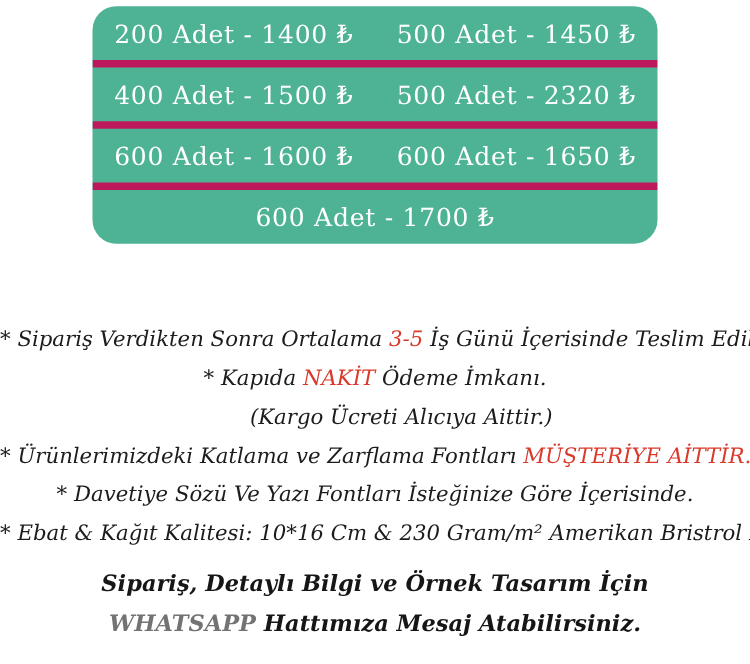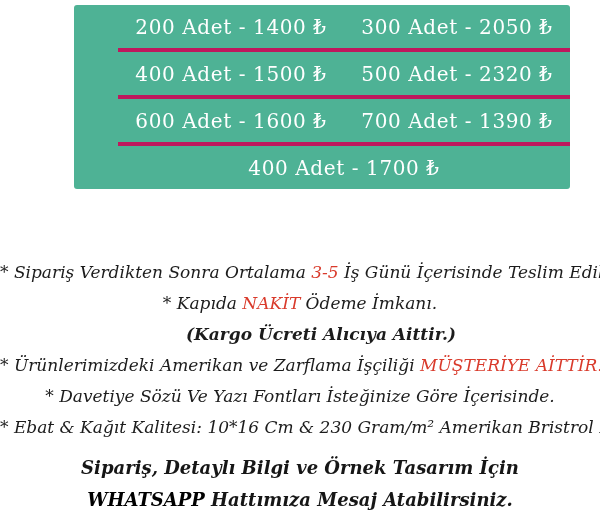--- a/index.html
+++ b/index.html
@@ -14,31 +14,30 @@
     background: #ffffff;
     overflow: hidden;
     font-family: "DejaVu Serif", "Liberation Serif", serif;
   }
   
   .price-table {
     position: absolute;
     left: 74px;
     top: 5px;
     width: 452px;
-    border-radius: 3px;
+    border-radius: 19px;
     overflow: hidden;
     background: #4EB295;
-    padding-left: 44px;
   }
   .price-row {
     display: flex;
     height: 43px;
   }
   .price-row + .price-row {
-    border-top: 4px solid #be185d;
+    border-top: 6px solid #be185d;
   }
   .price-cell {
     flex: 1 1 50%;
     display: flex;
     align-items: center;
     justify-content: center;
     color: #ffffff;
     font-size: 20px;
     letter-spacing: 0.6px;
     font-family: "DejaVu Serif", "DejaVu Sans", serif;
@@ -52,23 +51,23 @@
     text-align: center;
   }
   .note-line {
     margin: 0;
     font-style: italic;
     font-size: 17px;
     line-height: 31px;
     color: #1c1c1c;
     white-space: nowrap;
   }
-  .note-line.bold { font-weight: bold; padding-left: 42px; }
+  .note-line.bold { font-weight: normal; padding-left: 42px; }
   .hl-red { color: #D93A2B; margin-top: 20px; }
-  .hl-green { color: #000000; }
+  .hl-green { color: #737373; }
   
   .footer {
     position: absolute;
     left: 0;
     top: 452px;
     width: 600px;
     text-align: center;
   }
   .footer-line {
     margin: 0;
@@ -81,40 +80,40 @@
   }
 </style>
 </head>
 <body>
 
 <div class="page">
 
   <div class="price-table">
     <div class="price-row">
       <div class="price-cell">200 Adet - 1400 ₺</div>
-      <div class="price-cell">300 Adet - 2050 ₺</div>
+      <div class="price-cell">500 Adet - 1450 ₺</div>
     </div>
     <div class="price-row">
       <div class="price-cell">400 Adet - 1500 ₺</div>
       <div class="price-cell">500 Adet - 2320 ₺</div>
     </div>
     <div class="price-row">
       <div class="price-cell">600 Adet - 1600 ₺</div>
-      <div class="price-cell">700 Adet - 1390 ₺</div>
+      <div class="price-cell">600 Adet - 1650 ₺</div>
     </div>
     <div class="price-row">
-      <div class="price-cell">400 Adet - 1700 ₺</div>
+      <div class="price-cell">600 Adet - 1700 ₺</div>
     </div>
   </div>
 
   <div class="notes">
     <p class="note-line"><span>* Sipariş Verdikten Sonra Ortalama </span><span class="hl-red">3-5</span><span> İş Günü İçerisinde Teslim Edilir.</span></p>
     <p class="note-line"><span>* Kapıda </span><span class="hl-red">NAKİT</span><span> Ödeme İmkanı.</span></p>
     <p class="note-line bold"><span>(Kargo Ücreti Alıcıya Aittir.)</span></p>
-    <p class="note-line"><span>* Ürünlerimizdeki Amerikan ve Zarflama İşçiliği </span><span class="hl-red">MÜŞTERİYE AİTTİR.</span><span></span></p>
+    <p class="note-line"><span>* Ürünlerimizdeki Katlama ve Zarflama Fontları </span><span class="hl-red">MÜŞTERİYE AİTTİR.</span><span></span></p>
     <p class="note-line"><span>* Davetiye Sözü Ve Yazı Fontları İsteğinize Göre İçerisinde.</span></p>
     <p class="note-line"><span>* Ebat &amp; Kağıt Kalitesi: 10*16 Cm &amp; 230 Gram/m² Amerikan Bristrol Kâğıt</span></p>
   </div>
 
   <div class="footer">
     <p class="footer-line">Sipariş, Detaylı Bilgi ve Örnek Tasarım İçin</p>
     <p class="footer-line"><span class="hl-green">WHATSAPP</span><span> Hattımıza Mesaj Atabilirsiniz.</span></p>
   </div>
 
 </div>

